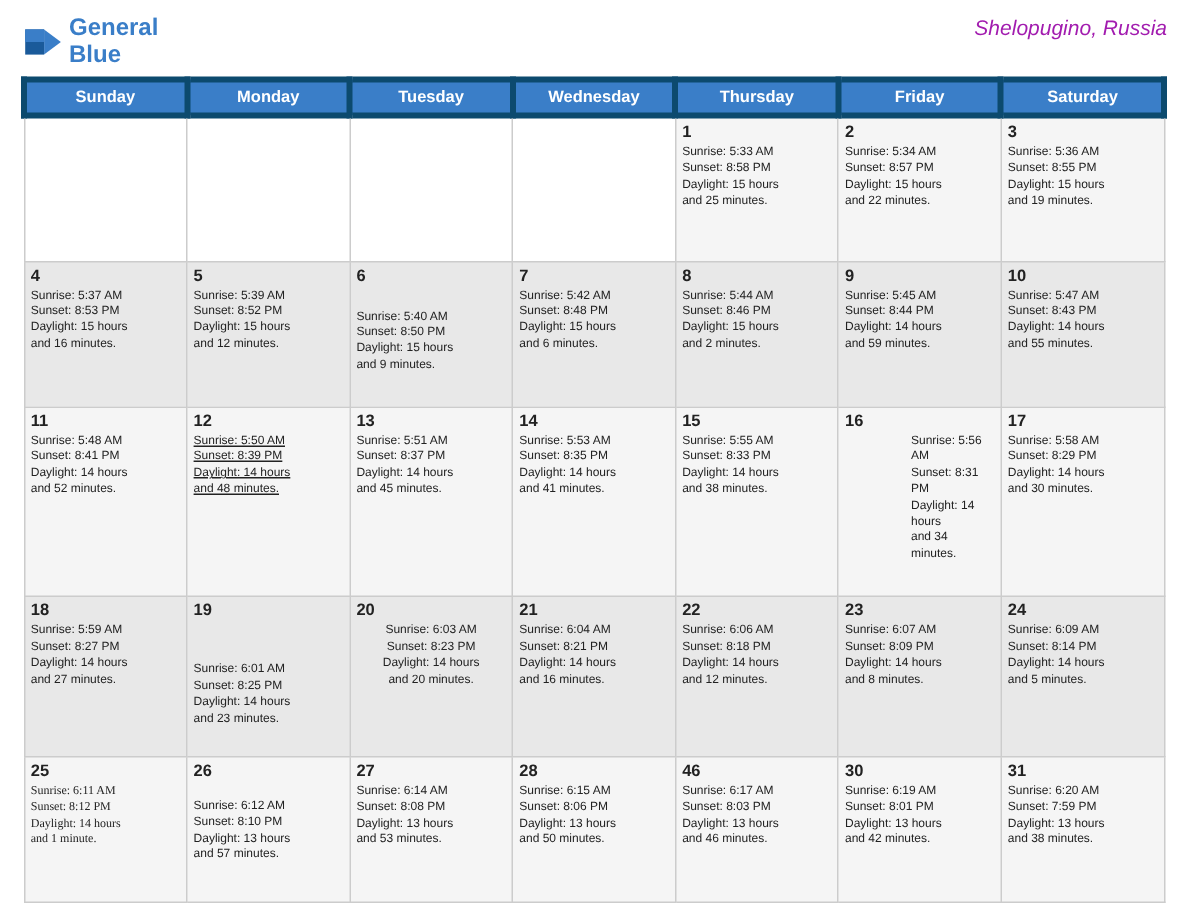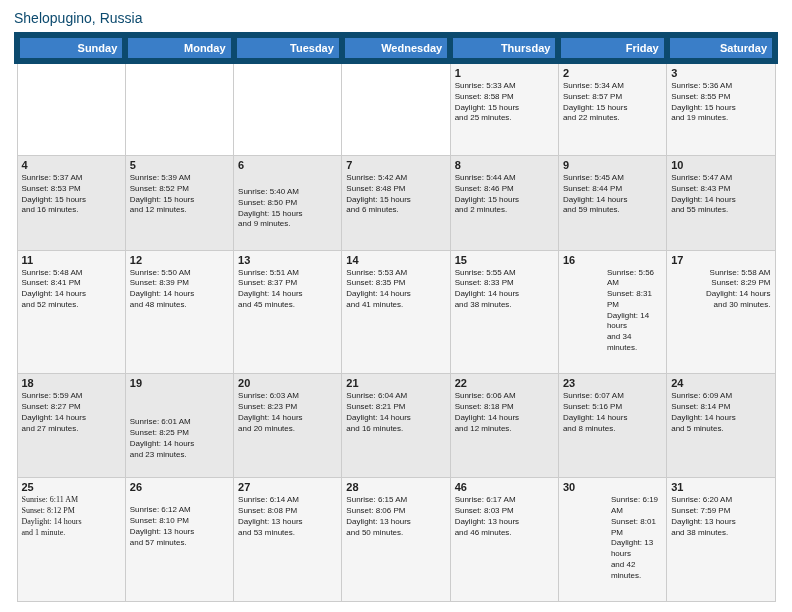--- a/index.html
+++ b/index.html
@@ -45,36 +45,37 @@
       text-align: right;
     }
     .title-month {
       font-size: 30px;
       font-weight: normal;
       color: #222;
       line-height: 1.1;
     }
     .title-location {
       font-size: 14px;
-      color: #0c4a6e;
+      color: #a21caf;
+      font-style: italic;
     }
     table {
       width: 100%;
       border-collapse: collapse;
       flex: 1;
       table-layout: fixed;
     }
     thead tr th {
       background-color: #3a7ec8;
       color: #fff;
       font-size: 11px;
       font-weight: bold;
-      text-align: right;
+      text-align: center;
       padding: 4px 5px;
-      border: 6px solid #0c4a6e;
+      border: 4px solid #0c4a6e;
     }
     tbody tr td {
       border: 1px solid #ccc;
       vertical-align: top;
       padding: 3px 4px;
       font-size: 8.5px;
       color: #222;
       background: #fff;
       height: 82px;
     }
@@ -97,20 +98,32 @@
     }
     .empty {
       background: #fff !important;
     }
   </style>
 </head>
 <body>
 
 <div class="container">
   <div class="header">
+    <div class="logo">
+      <svg class="logo-icon" viewBox="0 0 40 40">
+        <rect x="0" y="0" width="40" height="40" fill="white"></rect>
+        <polygon points="22,8 38,20 22,32" fill="#3a7ec8"></polygon>
+        <rect x="4" y="8" width="18" height="24" fill="#1a5a9a"></rect>
+        <rect x="4" y="8" width="18" height="12" fill="#3a7ec8"></rect>
+      </svg>
+      <div class="logo-text">
+        <div><span>General</span></div>
+        <div><span>Blue</span></div>
+      </div>
+    </div>
     <div class="title-block">
       <div class="title-location">Shelopugino, Russia</div>
     </div>
   </div>
 
   <table>
     <thead>
       <tr>
         <th>Sunday</th>
         <th>Monday</th>
@@ -203,21 +216,21 @@
         <tr>
           <td>
             <span class="day-number">11</span>
             <div class="day-info" style="white-space: pre-line;">Sunrise: 5:48 AM
 Sunset: 8:41 PM
 Daylight: 14 hours
 and 52 minutes.</div>
           </td>
           <td>
             <span class="day-number">12</span>
-            <div class="day-info" style="white-space: pre-line;">Sunrise: 5:50 AM
+            <div class="day-info" style="white-space: pre-line; text-decoration: underline;">Sunrise: 5:50 AM
 Sunset: 8:39 PM
 Daylight: 14 hours
 and 48 minutes.</div>
           </td>
           <td>
             <span class="day-number">13</span>
             <div class="day-info" style="white-space: pre-line;">Sunrise: 5:51 AM
 Sunset: 8:37 PM
 Daylight: 14 hours
 and 45 minutes.</div>
@@ -238,21 +251,21 @@
           </td>
           <td>
             <span class="day-number">16</span>
             <div class="day-info" style="white-space: pre-line; margin-left: 44px;">Sunrise: 5:56 AM
 Sunset: 8:31 PM
 Daylight: 14 hours
 and 34 minutes.</div>
           </td>
           <td>
             <span class="day-number">17</span>
-            <div class="day-info" style="white-space: pre-line; text-align: right;">Sunrise: 5:58 AM
+            <div class="day-info" style="white-space: pre-line;">Sunrise: 5:58 AM
 Sunset: 8:29 PM
 Daylight: 14 hours
 and 30 minutes.</div>
           </td>
         </tr>
         <tr>
           <td>
             <span class="day-number">18</span>
             <div class="day-info" style="white-space: pre-line;">Sunrise: 5:59 AM
 Sunset: 8:27 PM
@@ -261,21 +274,21 @@
           </td>
           <td>
             <span class="day-number">19</span>
             <div class="day-info" style="white-space: pre-line; margin-top: 28px;">Sunrise: 6:01 AM
 Sunset: 8:25 PM
 Daylight: 14 hours
 and 23 minutes.</div>
           </td>
           <td>
             <span class="day-number">20</span>
-            <div class="day-info" style="white-space: pre-line;">Sunrise: 6:03 AM
+            <div class="day-info" style="white-space: pre-line; text-align: center;">Sunrise: 6:03 AM
 Sunset: 8:23 PM
 Daylight: 14 hours
 and 20 minutes.</div>
           </td>
           <td>
             <span class="day-number">21</span>
             <div class="day-info" style="white-space: pre-line;">Sunrise: 6:04 AM
 Sunset: 8:21 PM
 Daylight: 14 hours
 and 16 minutes.</div>
@@ -283,21 +296,21 @@
           <td>
             <span class="day-number">22</span>
             <div class="day-info" style="white-space: pre-line;">Sunrise: 6:06 AM
 Sunset: 8:18 PM
 Daylight: 14 hours
 and 12 minutes.</div>
           </td>
           <td>
             <span class="day-number">23</span>
             <div class="day-info" style="white-space: pre-line;">Sunrise: 6:07 AM
-Sunset: 5:16 PM
+Sunset: 8:09 PM
 Daylight: 14 hours
 and 8 minutes.</div>
           </td>
           <td>
             <span class="day-number">24</span>
             <div class="day-info" style="white-space: pre-line;">Sunrise: 6:09 AM
 Sunset: 8:14 PM
 Daylight: 14 hours
 and 5 minutes.</div>
           </td>
@@ -333,21 +346,21 @@
           </td>
           <td>
             <span class="day-number">46</span>
             <div class="day-info" style="white-space: pre-line;">Sunrise: 6:17 AM
 Sunset: 8:03 PM
 Daylight: 13 hours
 and 46 minutes.</div>
           </td>
           <td>
             <span class="day-number">30</span>
-            <div class="day-info" style="white-space: pre-line; margin-left: 48px;">Sunrise: 6:19 AM
+            <div class="day-info" style="white-space: pre-line;">Sunrise: 6:19 AM
 Sunset: 8:01 PM
 Daylight: 13 hours
 and 42 minutes.</div>
           </td>
           <td>
             <span class="day-number">31</span>
             <div class="day-info" style="white-space: pre-line;">Sunrise: 6:20 AM
 Sunset: 7:59 PM
 Daylight: 13 hours
 and 38 minutes.</div>

